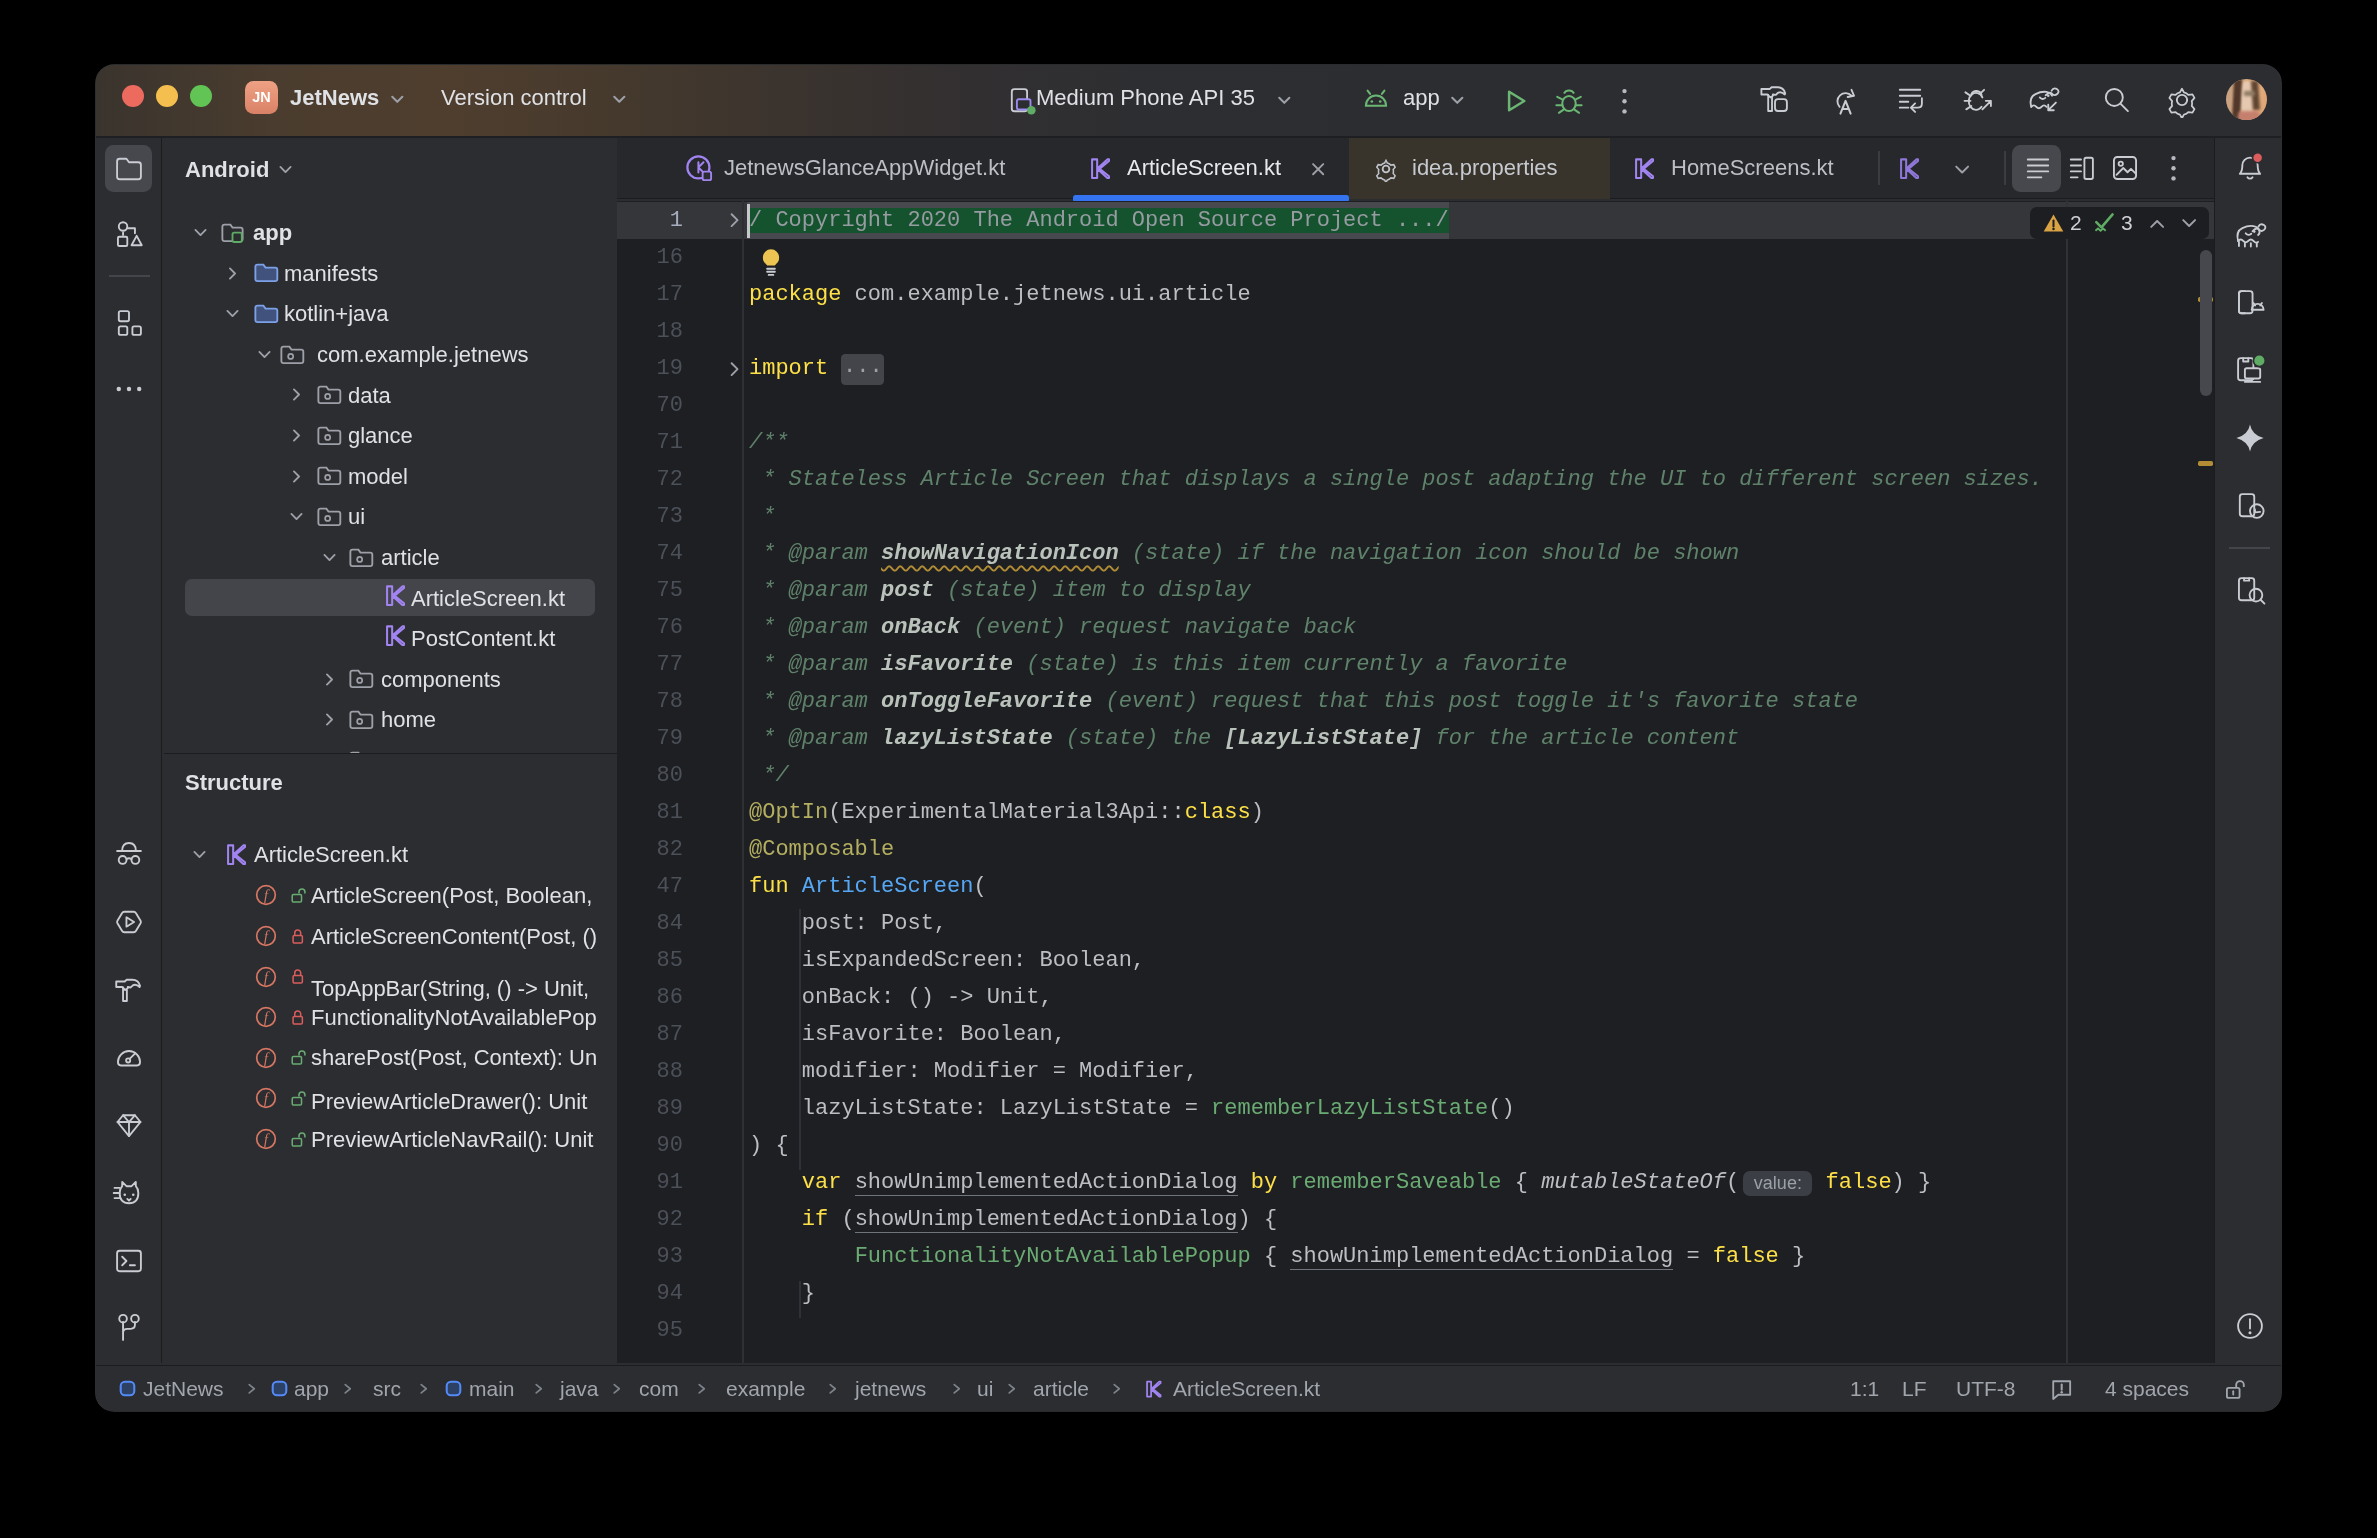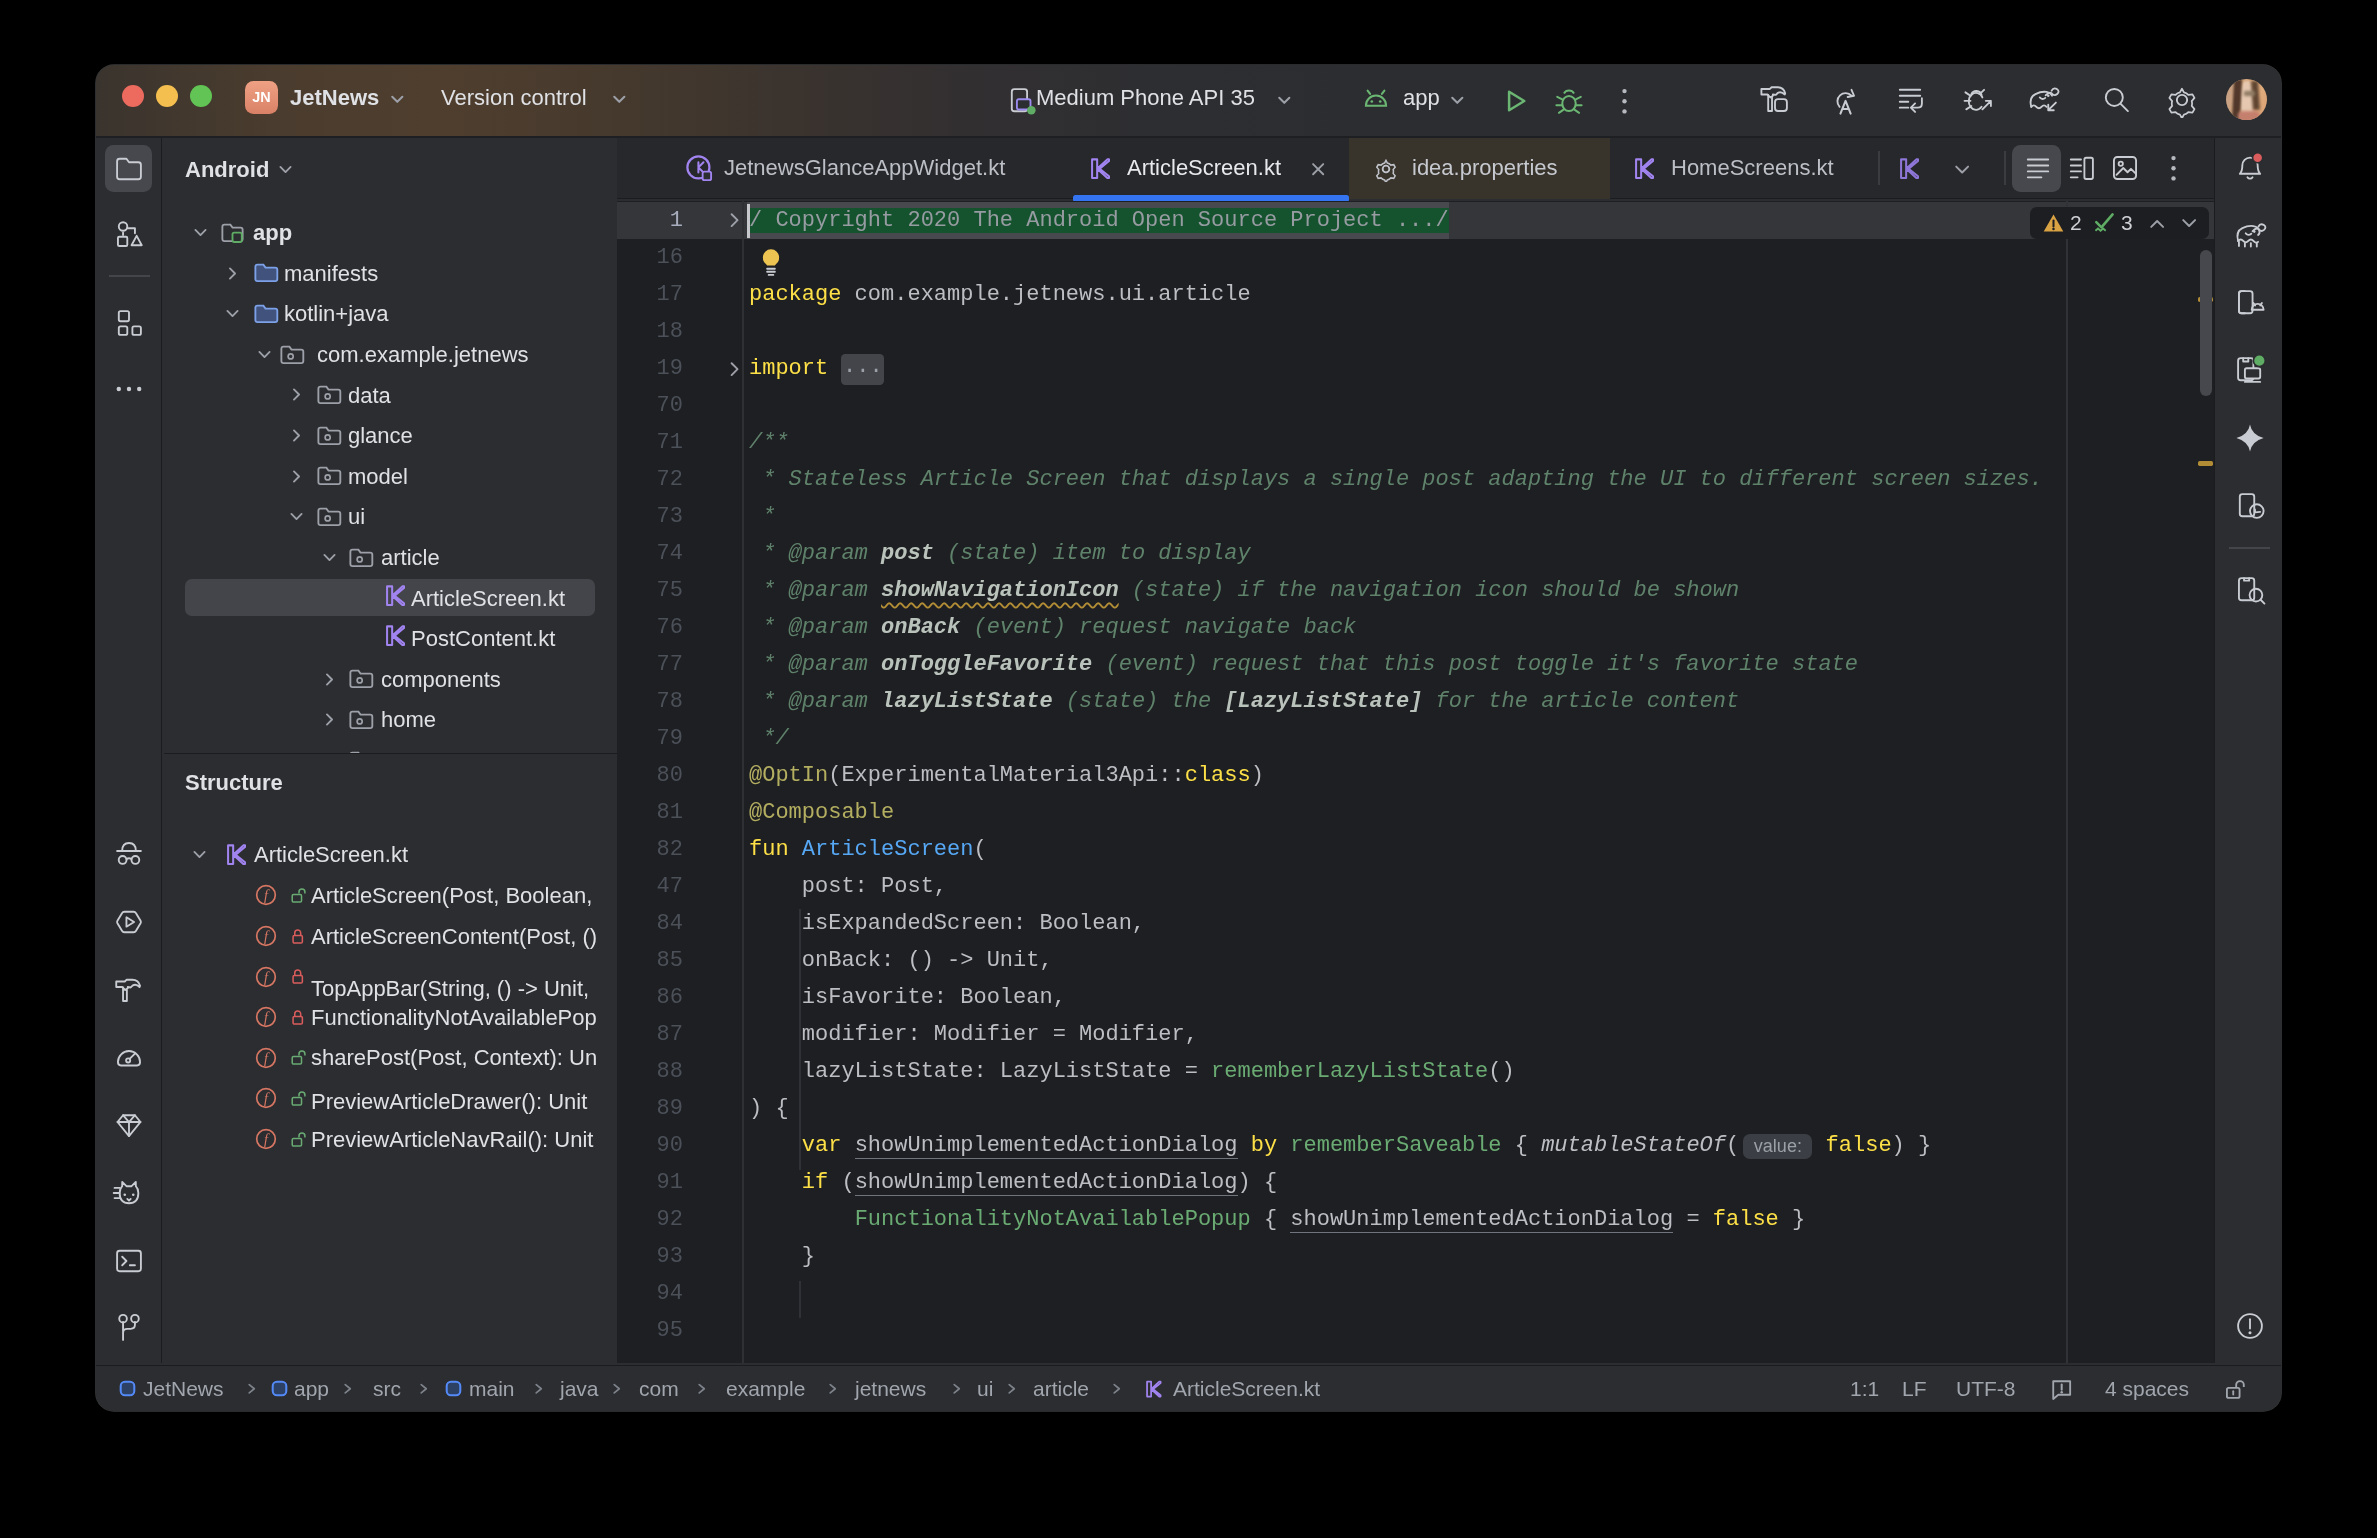--- a/index.html
+++ b/index.html
@@ -558,23 +558,24 @@
     <div id="code">
         <div><span style="background:#14532d;color:#979ba2">/ Copyright 2020 The Android Open Source Project .../</span></div>
         <div> </div>
         <div><span class="kw">package</span> com.example.jetnews.ui.article</div>
         <div> </div>
         <div><span class="kw">import</span> <span class="foldbox">...</span></div>
         <div> </div>
         <div><span class="doc">/**</span></div>
         <div><span class="doc"> * Stateless Article Screen that displays a single post adapting the UI to different screen sizes.</span></div>
         <div><span class="doc"> *</span></div>
+        <div><span class="doc"> * @param </span><span class="docb warnsq">showNavigationIcon</span><span class="doc"> (state) if the navigation icon should be shown</span></div>
         <div><span class="doc"> * @param </span><span class="docb">post</span><span class="doc"> (state) item to display</span></div>
-        <div><span class="doc"> * @param </span><span class="docb warnsq">showNavigationIcon</span><span class="doc"> (state) if the navigation icon should be shown</span></div>
         <div><span class="doc"> * @param </span><span class="docb">onBack</span><span class="doc"> (event) request navigate back</span></div>
+        <div><span class="doc"> * @param </span><span class="docb">isFavorite</span><span class="doc"> (state) is this item currently a favorite</span></div>
         <div><span class="doc"> * @param </span><span class="docb">onToggleFavorite</span><span class="doc"> (event) request that this post toggle it's favorite state</span></div>
         <div><span class="doc"> * @param </span><span class="docb">lazyListState</span><span class="doc"> (state) the </span><span class="docb">[LazyListState]</span><span class="doc"> for the article content</span></div>
         <div><span class="doc"> */</span></div>
         <div><span class="ann">@OptIn</span>(ExperimentalMaterial3Api::<span class="kw">class</span>)</div>
         <div><span class="ann">@Composable</span></div>
         <div><span class="kw">fun</span> <span class="fn">ArticleScreen</span>(</div>
         <div>    post: Post,</div>
         <div>    isExpandedScreen: Boolean,</div>
         <div>    onBack: () -&gt; Unit,</div>
         <div>    isFavorite: Boolean,</div>

